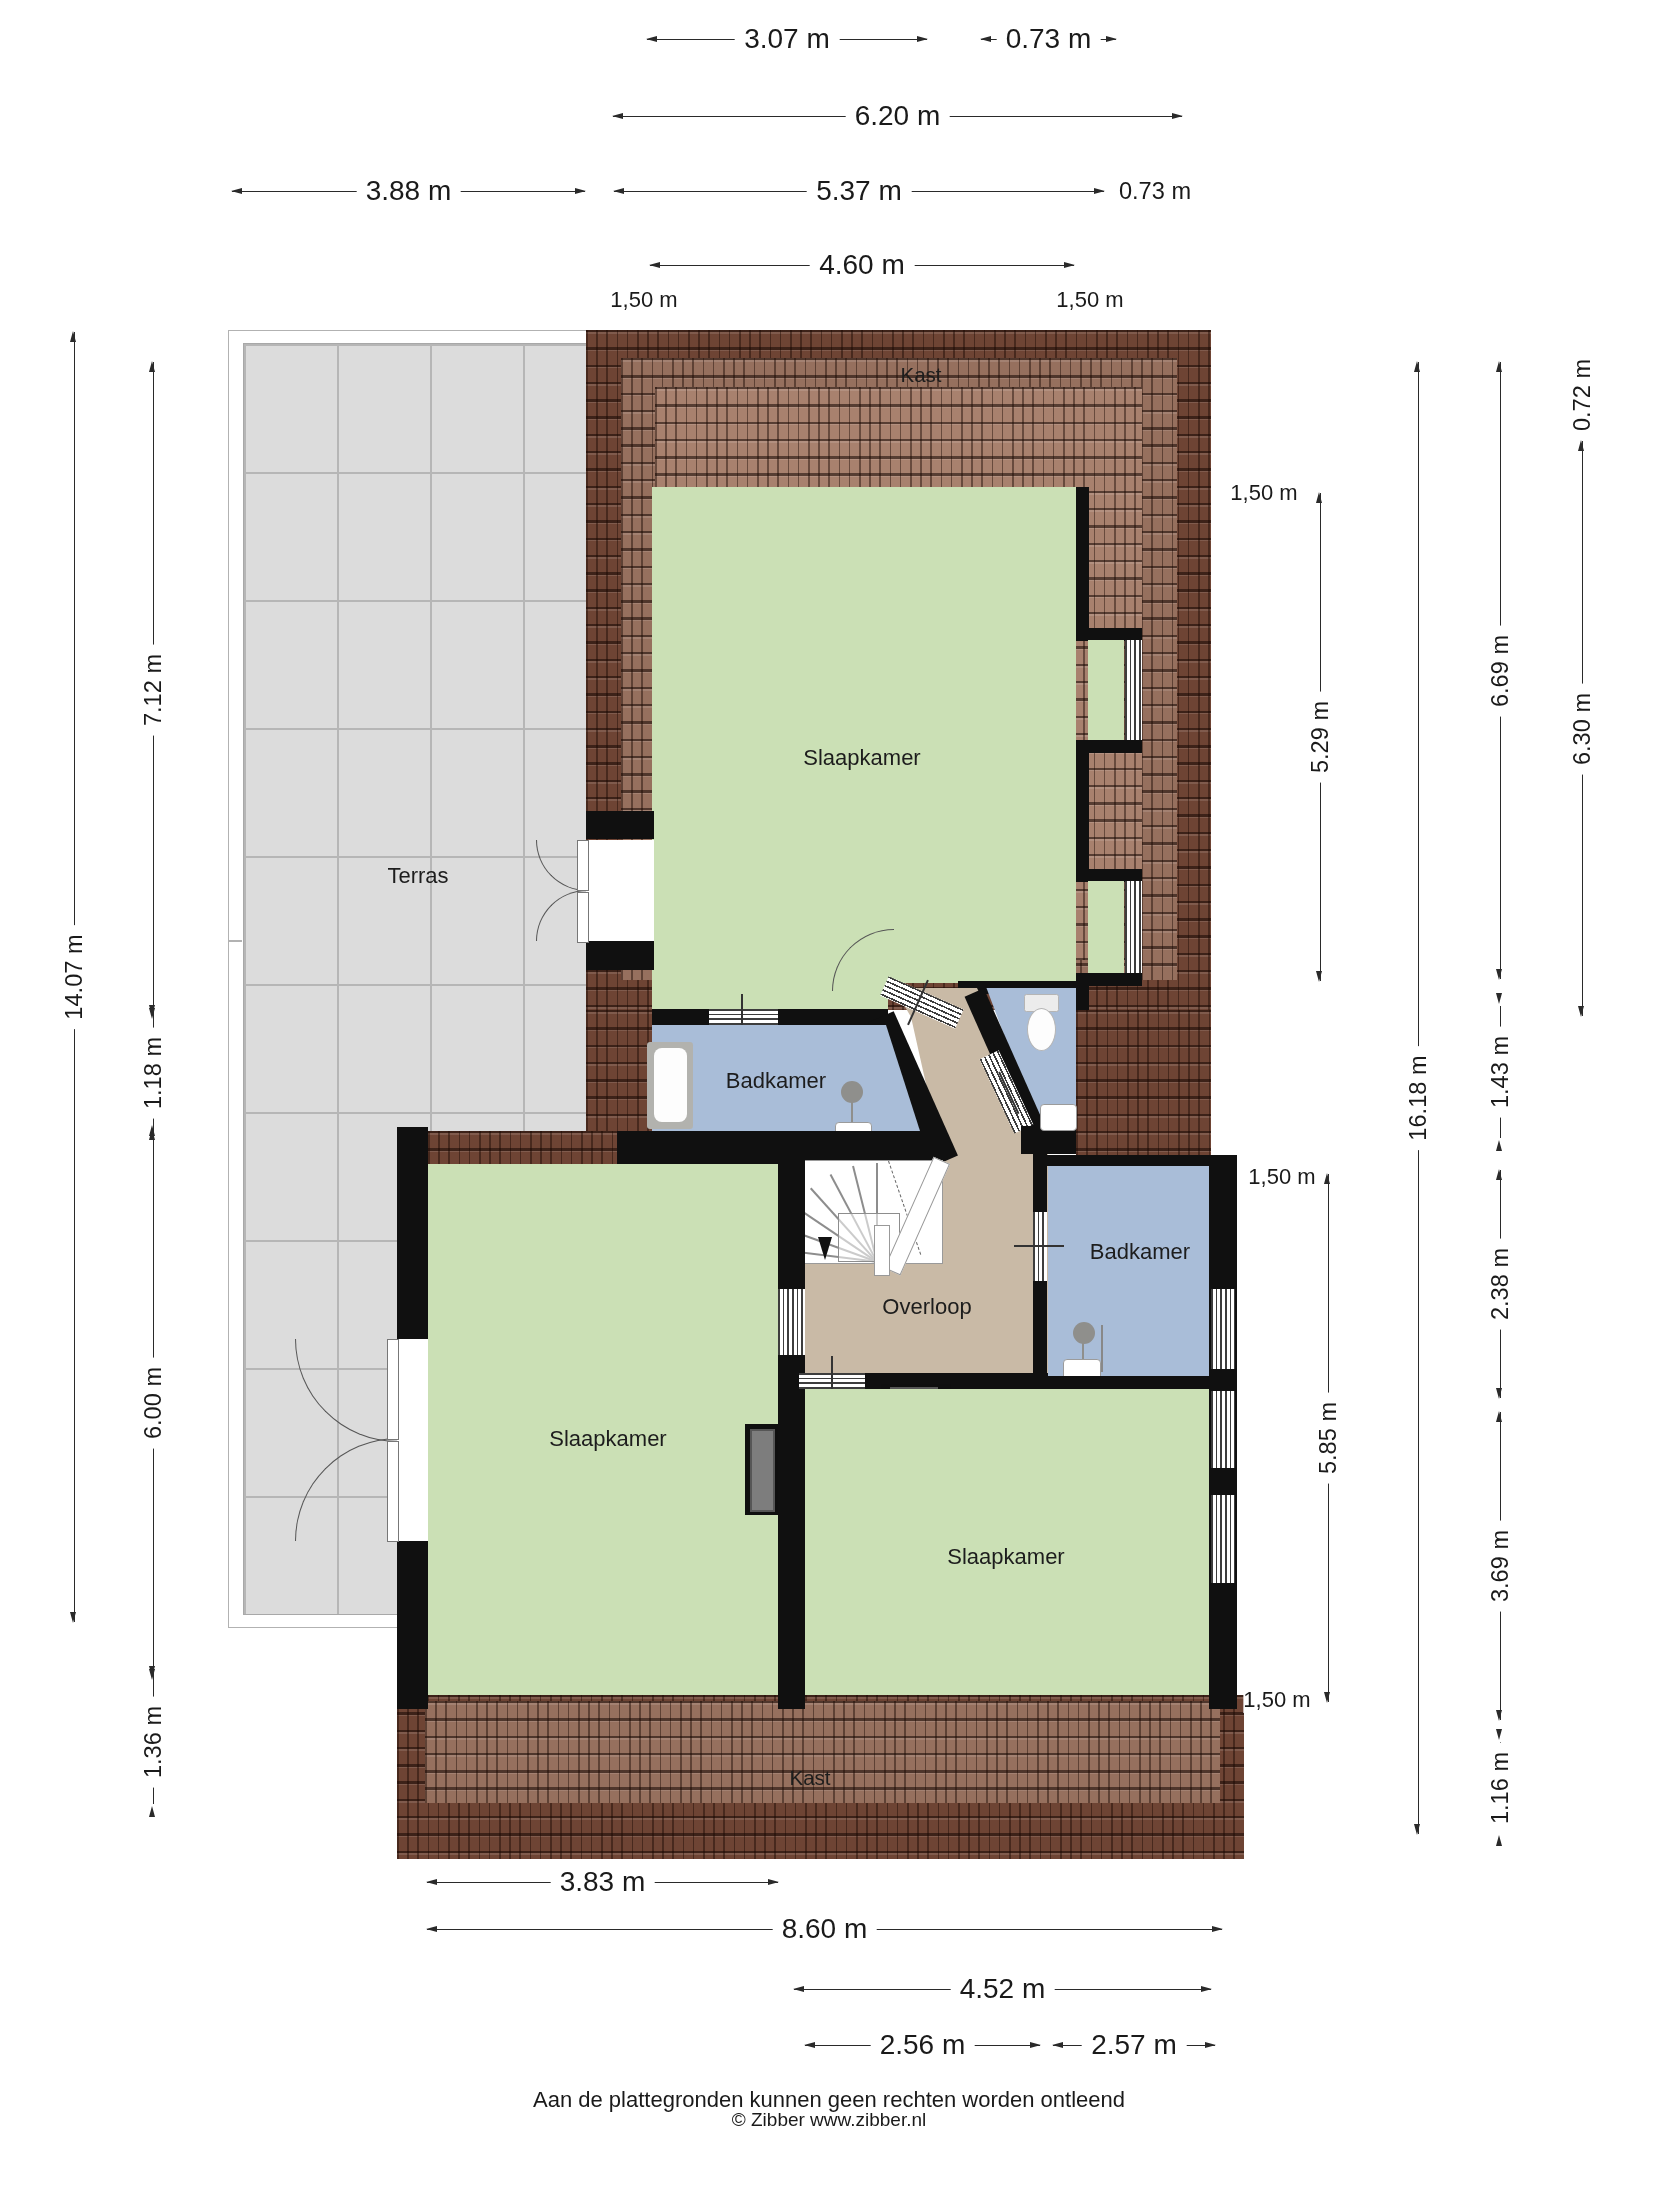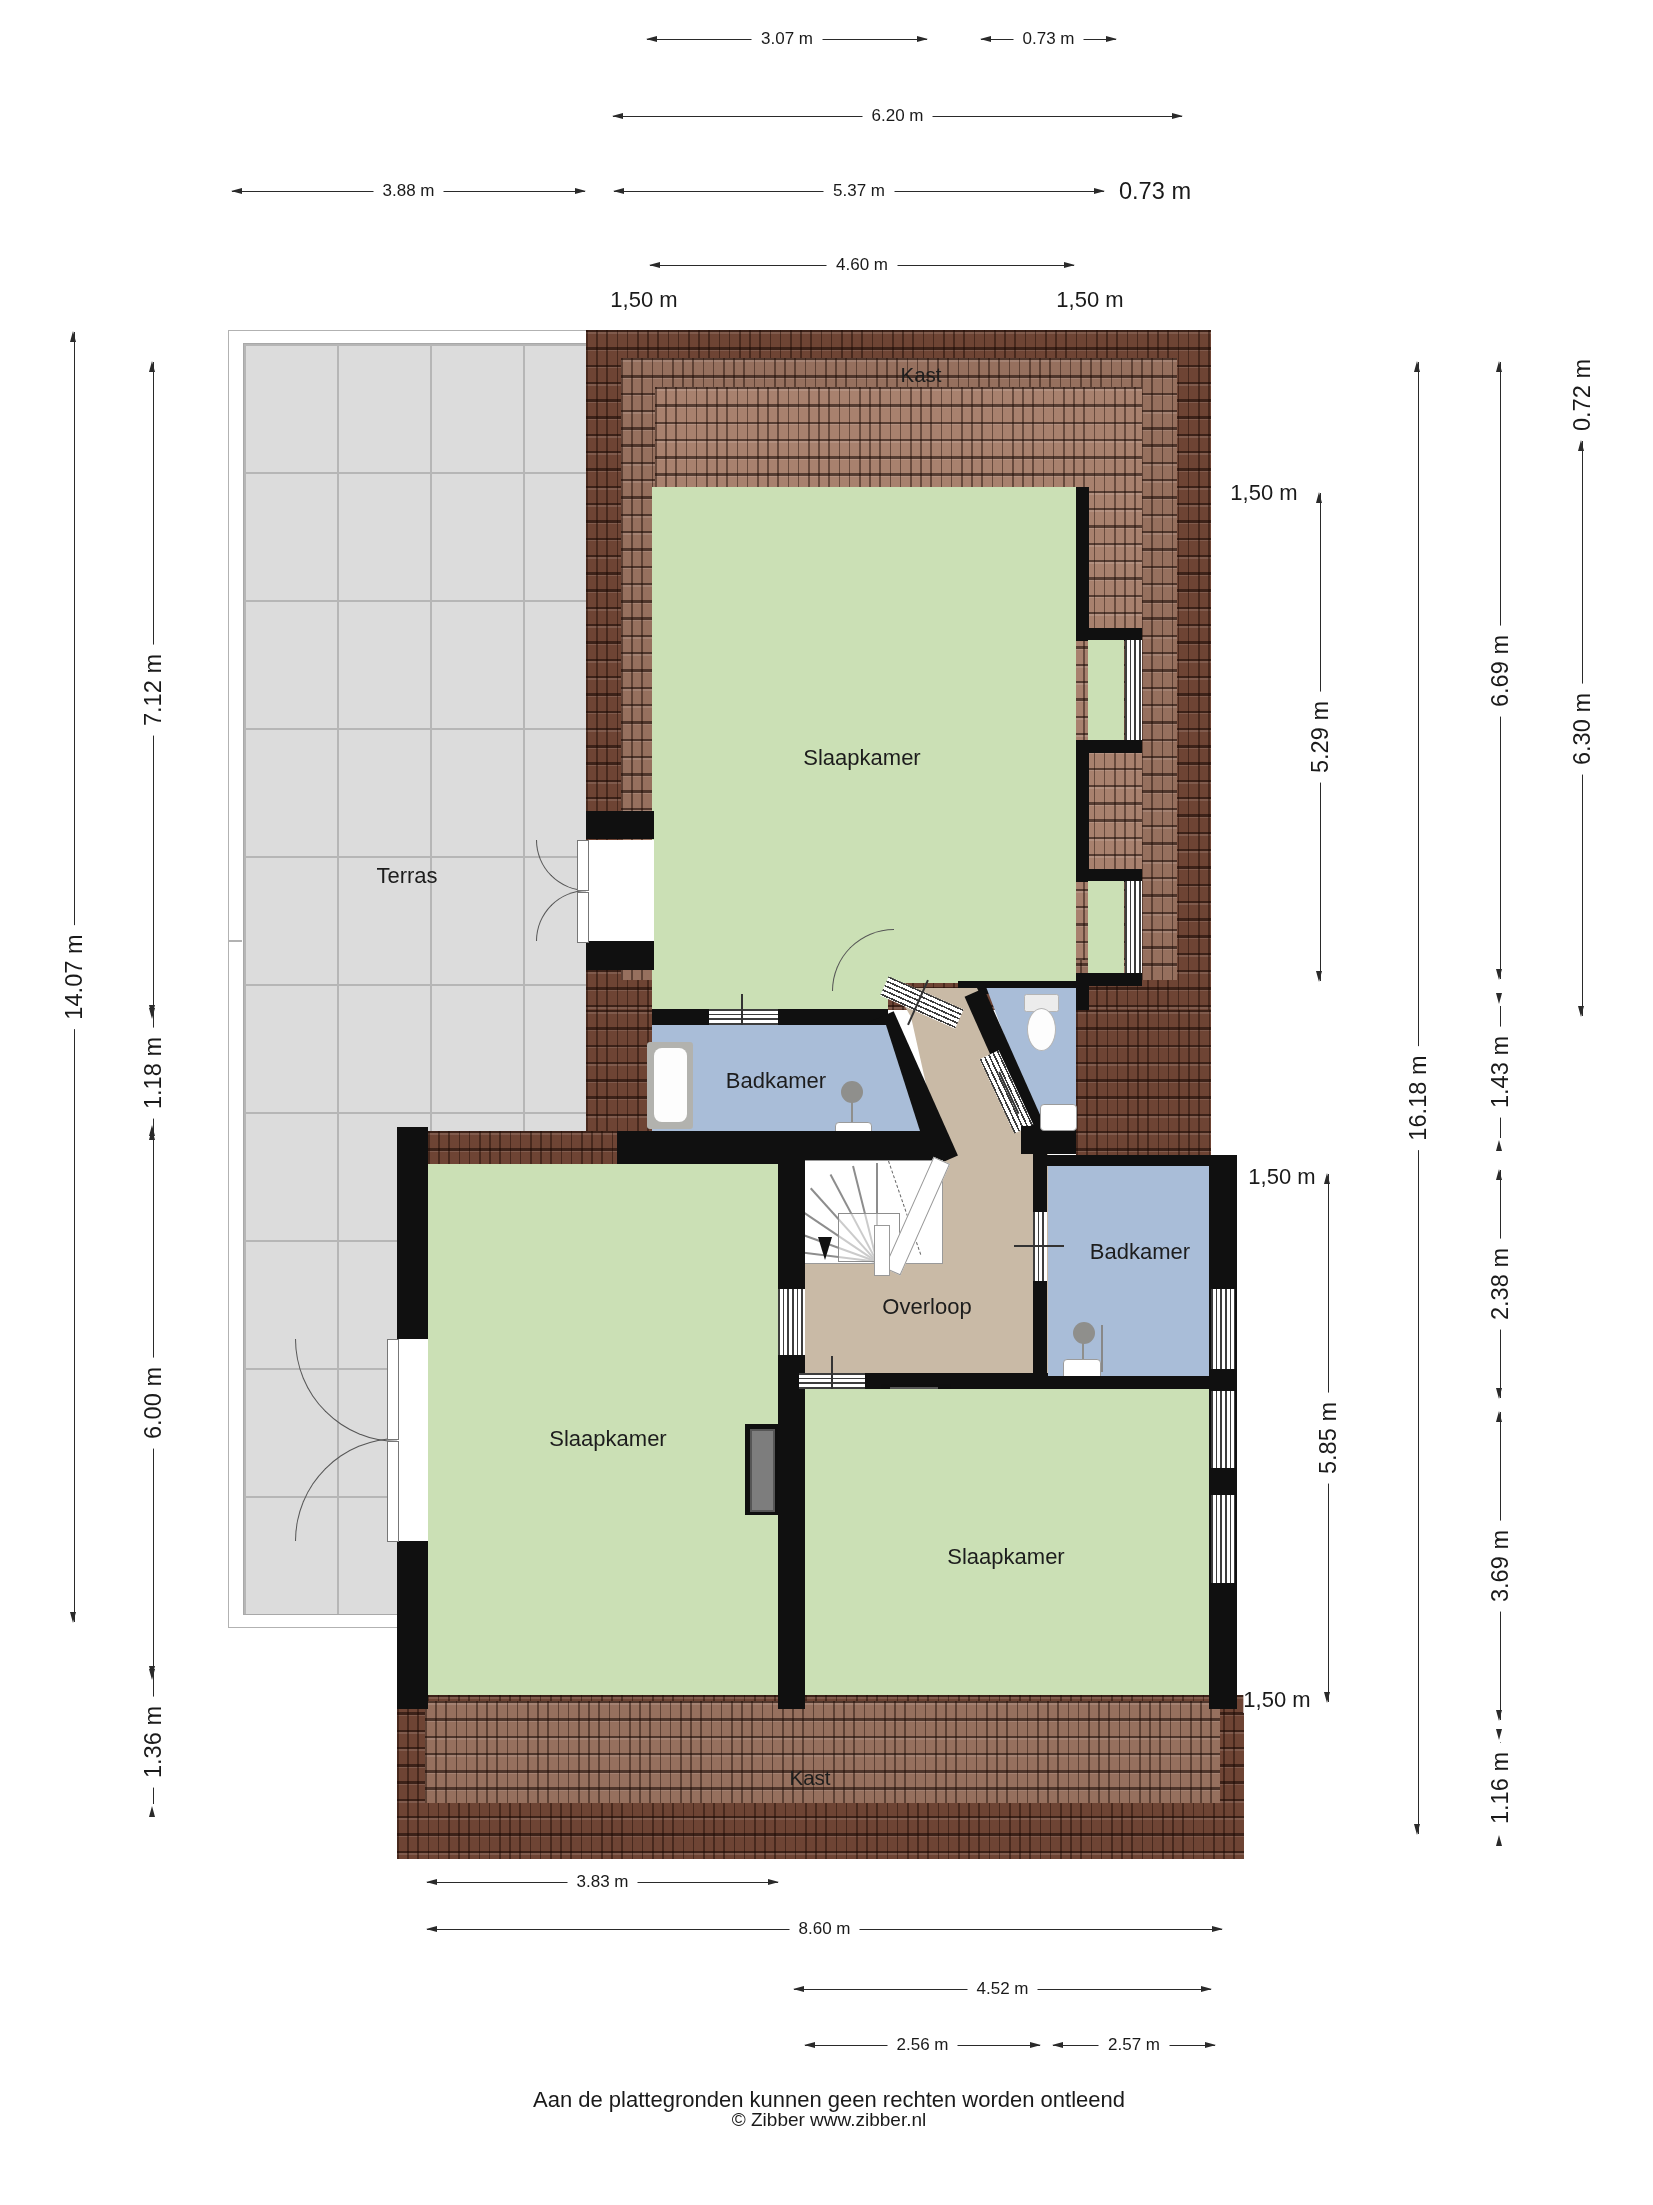--- a/index.html
+++ b/index.html
@@ -47,21 +47,21 @@
   
   .rlabel{position:absolute;transform:translate(-50%,-50%);font-size:22px;color:#1d1d1d;white-space:nowrap;}
   .rlabel.sm{font-size:20.5px;}
   
   .dimh{position:absolute;height:0;border-top:1.6px solid #2a2a2a;}
   .dimh::before{content:"";position:absolute;left:-0.8px;top:-3.9px;width:0;height:0;
     border-top:3.2px solid transparent;border-bottom:3.2px solid transparent;border-right:11.8px solid #2a2a2a;}
   .dimh::after{content:"";position:absolute;right:-0.8px;top:-3.9px;width:0;height:0;
     border-top:3.2px solid transparent;border-bottom:3.2px solid transparent;border-left:11.8px solid #2a2a2a;}
   .dimh .lbl{position:absolute;left:50%;top:-0.8px;transform:translate(-50%,-50%);
-    background:#fff;padding:0 9.5px;font-size:17px;white-space:nowrap;}
+    background:#fff;padding:0 9.5px;font-size:28px;white-space:nowrap;}
   .dimv{position:absolute;width:0;border-left:1.6px solid #2a2a2a;}
   .dimv::before{content:"";position:absolute;top:-0.8px;left:-4.7px;width:0;height:0;
     border-left:3.2px solid transparent;border-right:3.2px solid transparent;border-bottom:11.8px solid #2a2a2a;}
   .dimv::after{content:"";position:absolute;bottom:-0.8px;left:-4.7px;width:0;height:0;
     border-left:3.2px solid transparent;border-right:3.2px solid transparent;border-top:11.8px solid #2a2a2a;}
   .dimv .lbl{position:absolute;top:50%;left:-0.8px;transform:translate(-50%,-50%) rotate(-90deg);
     background:#fff;padding:0 9.5px;font-size:23.6px;white-space:nowrap;}
   .dimv.out::before{top:-13.4px;border-bottom:none;border-top:11.8px solid #2a2a2a;}
   .dimv.out::after{bottom:-13.4px;border-top:none;border-bottom:11.8px solid #2a2a2a;}
   .plabel{position:absolute;transform:translate(-50%,-50%);background:#fff;font-size:23.6px;white-space:nowrap;}
@@ -196,21 +196,21 @@
   <div class="winv" style="left:1211px;top:1495px;width:23.6px;height:88px;"></div>
 
   <div class="roof" style="left:397px;top:1695px;width:847px;height:164px;"></div>
   <div class="roof mid" style="left:425px;top:1701px;width:795px;height:102px;"></div>
   <div class="wall" style="left:397px;top:1695px;width:31px;height:14px;"></div>
   <div class="wall" style="left:778px;top:1695px;width:27px;height:14px;"></div>
   <div class="wall" style="left:1209px;top:1695px;width:27.6px;height:14px;"></div>
 
   <div class="rlabel sm" style="left:921px;top:375px;">Kast</div>
   <div class="rlabel" style="left:862px;top:758px;">Slaapkamer</div>
-  <div class="rlabel" style="left:407px;top:876px;">Terras</div>
+  <div class="rlabel" style="left:418px;top:876px;">Terras</div>
   <div class="rlabel" style="left:776px;top:1081px;">Badkamer</div>
   <div class="rlabel" style="left:927px;top:1307px;">Overloop</div>
   <div class="rlabel" style="left:1140px;top:1252px;">Badkamer</div>
   <div class="rlabel" style="left:608px;top:1439px;">Slaapkamer</div>
   <div class="rlabel" style="left:1006px;top:1557px;">Slaapkamer</div>
   <div class="rlabel sm" style="left:810px;top:1778px;">Kast</div>
 
   <div class="dimh" style="left:647px;top:39px;width:280px;">
       <span class="lbl">3.07 m</span>
     </div>

